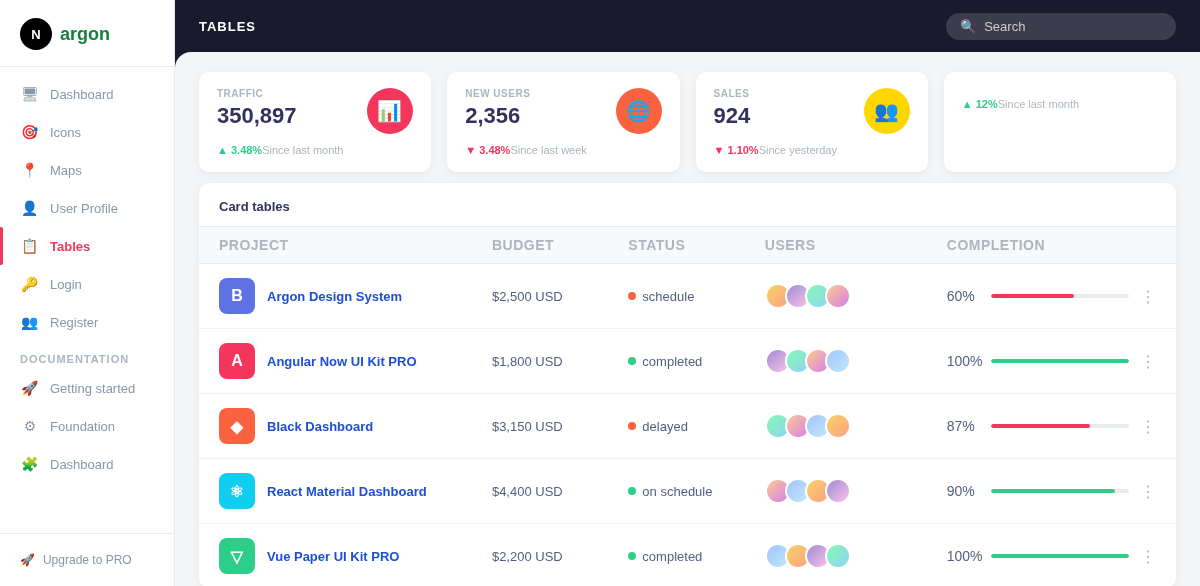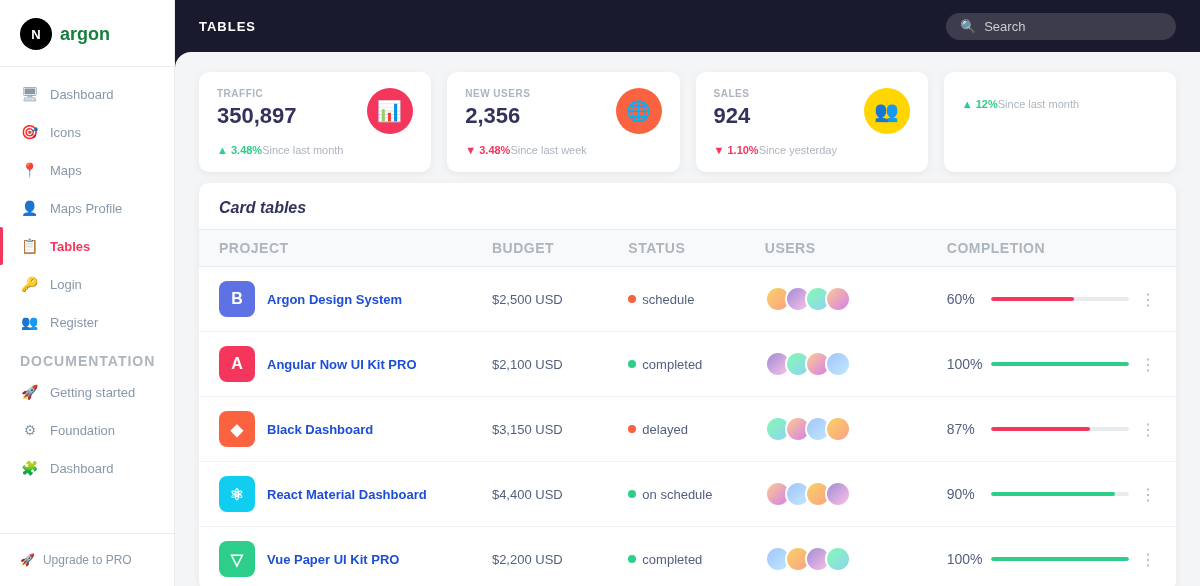--- a/index.html
+++ b/index.html
@@ -44,21 +44,21 @@
       color: #f5365c;
       font-weight: 600;
     }
     .nav-item.active::before {
       content: '';
       position: absolute; left: -10px; top: 0; bottom: 0;
       width: 3px; background: #f5365c; border-radius: 0 2px 2px 0;
     }
     .nav-icon { width: 20px; height: 20px; display: flex; align-items: center; justify-content: center; font-size: 14px; }
     .section-label {
-      font-size: 14px; font-weight: 700; color: #adb5bd;
+      font-size: 11px; font-weight: 700; color: #adb5bd;
       letter-spacing: 1px; padding: 12px 10px 4px;
       text-transform: uppercase;
     }
     .sidebar-bottom {
       padding: 10px;
       border-top: 1px solid #e9ecef;
     }
     .upgrade-btn {
       display: flex; align-items: center; gap: 8px;
       padding: 9px 10px; border-radius: 6px;
@@ -143,23 +143,22 @@
     .stat-period { color: #adb5bd; }
 
     
     .table-card {
       background: #fff; border-radius: 10px;
       box-shadow: 0 2px 8px rgba(0,0,0,0.06);
       overflow: hidden;
     }
     .table-card-header {
       padding: 16px 20px 12px;
-      font-size: 16px; font-weight: 700; color: #32325d;
+      font-size: 13px; font-weight: 700; color: #32325d;
       border-bottom: 1px solid #e9ecef;
-      font-style: italic;
     }
     .table-head {
       display: grid;
       grid-template-columns: 3fr 1.5fr 1.5fr 2fr 2fr 0.3fr;
       padding: 10px 20px;
       background: #f8f9fa;
       border-bottom: 1px solid #e9ecef;
     }
     .th {
       font-size: 14px; font-weight: 700; color: #adb5bd;
@@ -224,21 +223,21 @@
     <div class="nav-item">
       <span class="nav-icon">🎯</span>
       <span>Icons</span>
     </div>
     <div class="nav-item">
       <span class="nav-icon">📍</span>
       <span>Maps</span>
     </div>
     <div class="nav-item">
       <span class="nav-icon">👤</span>
-      <span>Maps Profile</span>
+      <span>User Profile</span>
     </div>
     <div class="nav-item active">
       <span class="nav-icon">📋</span>
       <span>Tables</span>
     </div>
     <div class="nav-item">
       <span class="nav-icon">🔑</span>
       <span>Login</span>
     </div>
     <div class="nav-item">
@@ -371,21 +370,21 @@
         <div class="progress-fill" style="width:60%;background:#f5365c"></div>
       </div>
     </div>
     <div class="more-cell">⋮</div>
   </div>
           <div class="table-row">
     <div class="project-cell">
       <div class="project-logo" style="background:#f5365c">A</div>
       <span class="project-name">Angular Now UI Kit PRO</span>
     </div>
-    <div class="budget-cell">$2,100 USD</div>
+    <div class="budget-cell">$1,800 USD</div>
     <div class="status-cell">
       <div class="status-dot" style="background:#2dce89"></div>
       <span>completed</span>
     </div>
     <div class="users-cell">
               <div class="user-avatar-sm av2"></div>
               <div class="user-avatar-sm av3"></div>
               <div class="user-avatar-sm av4"></div>
               <div class="user-avatar-sm av5"></div>
             </div>

